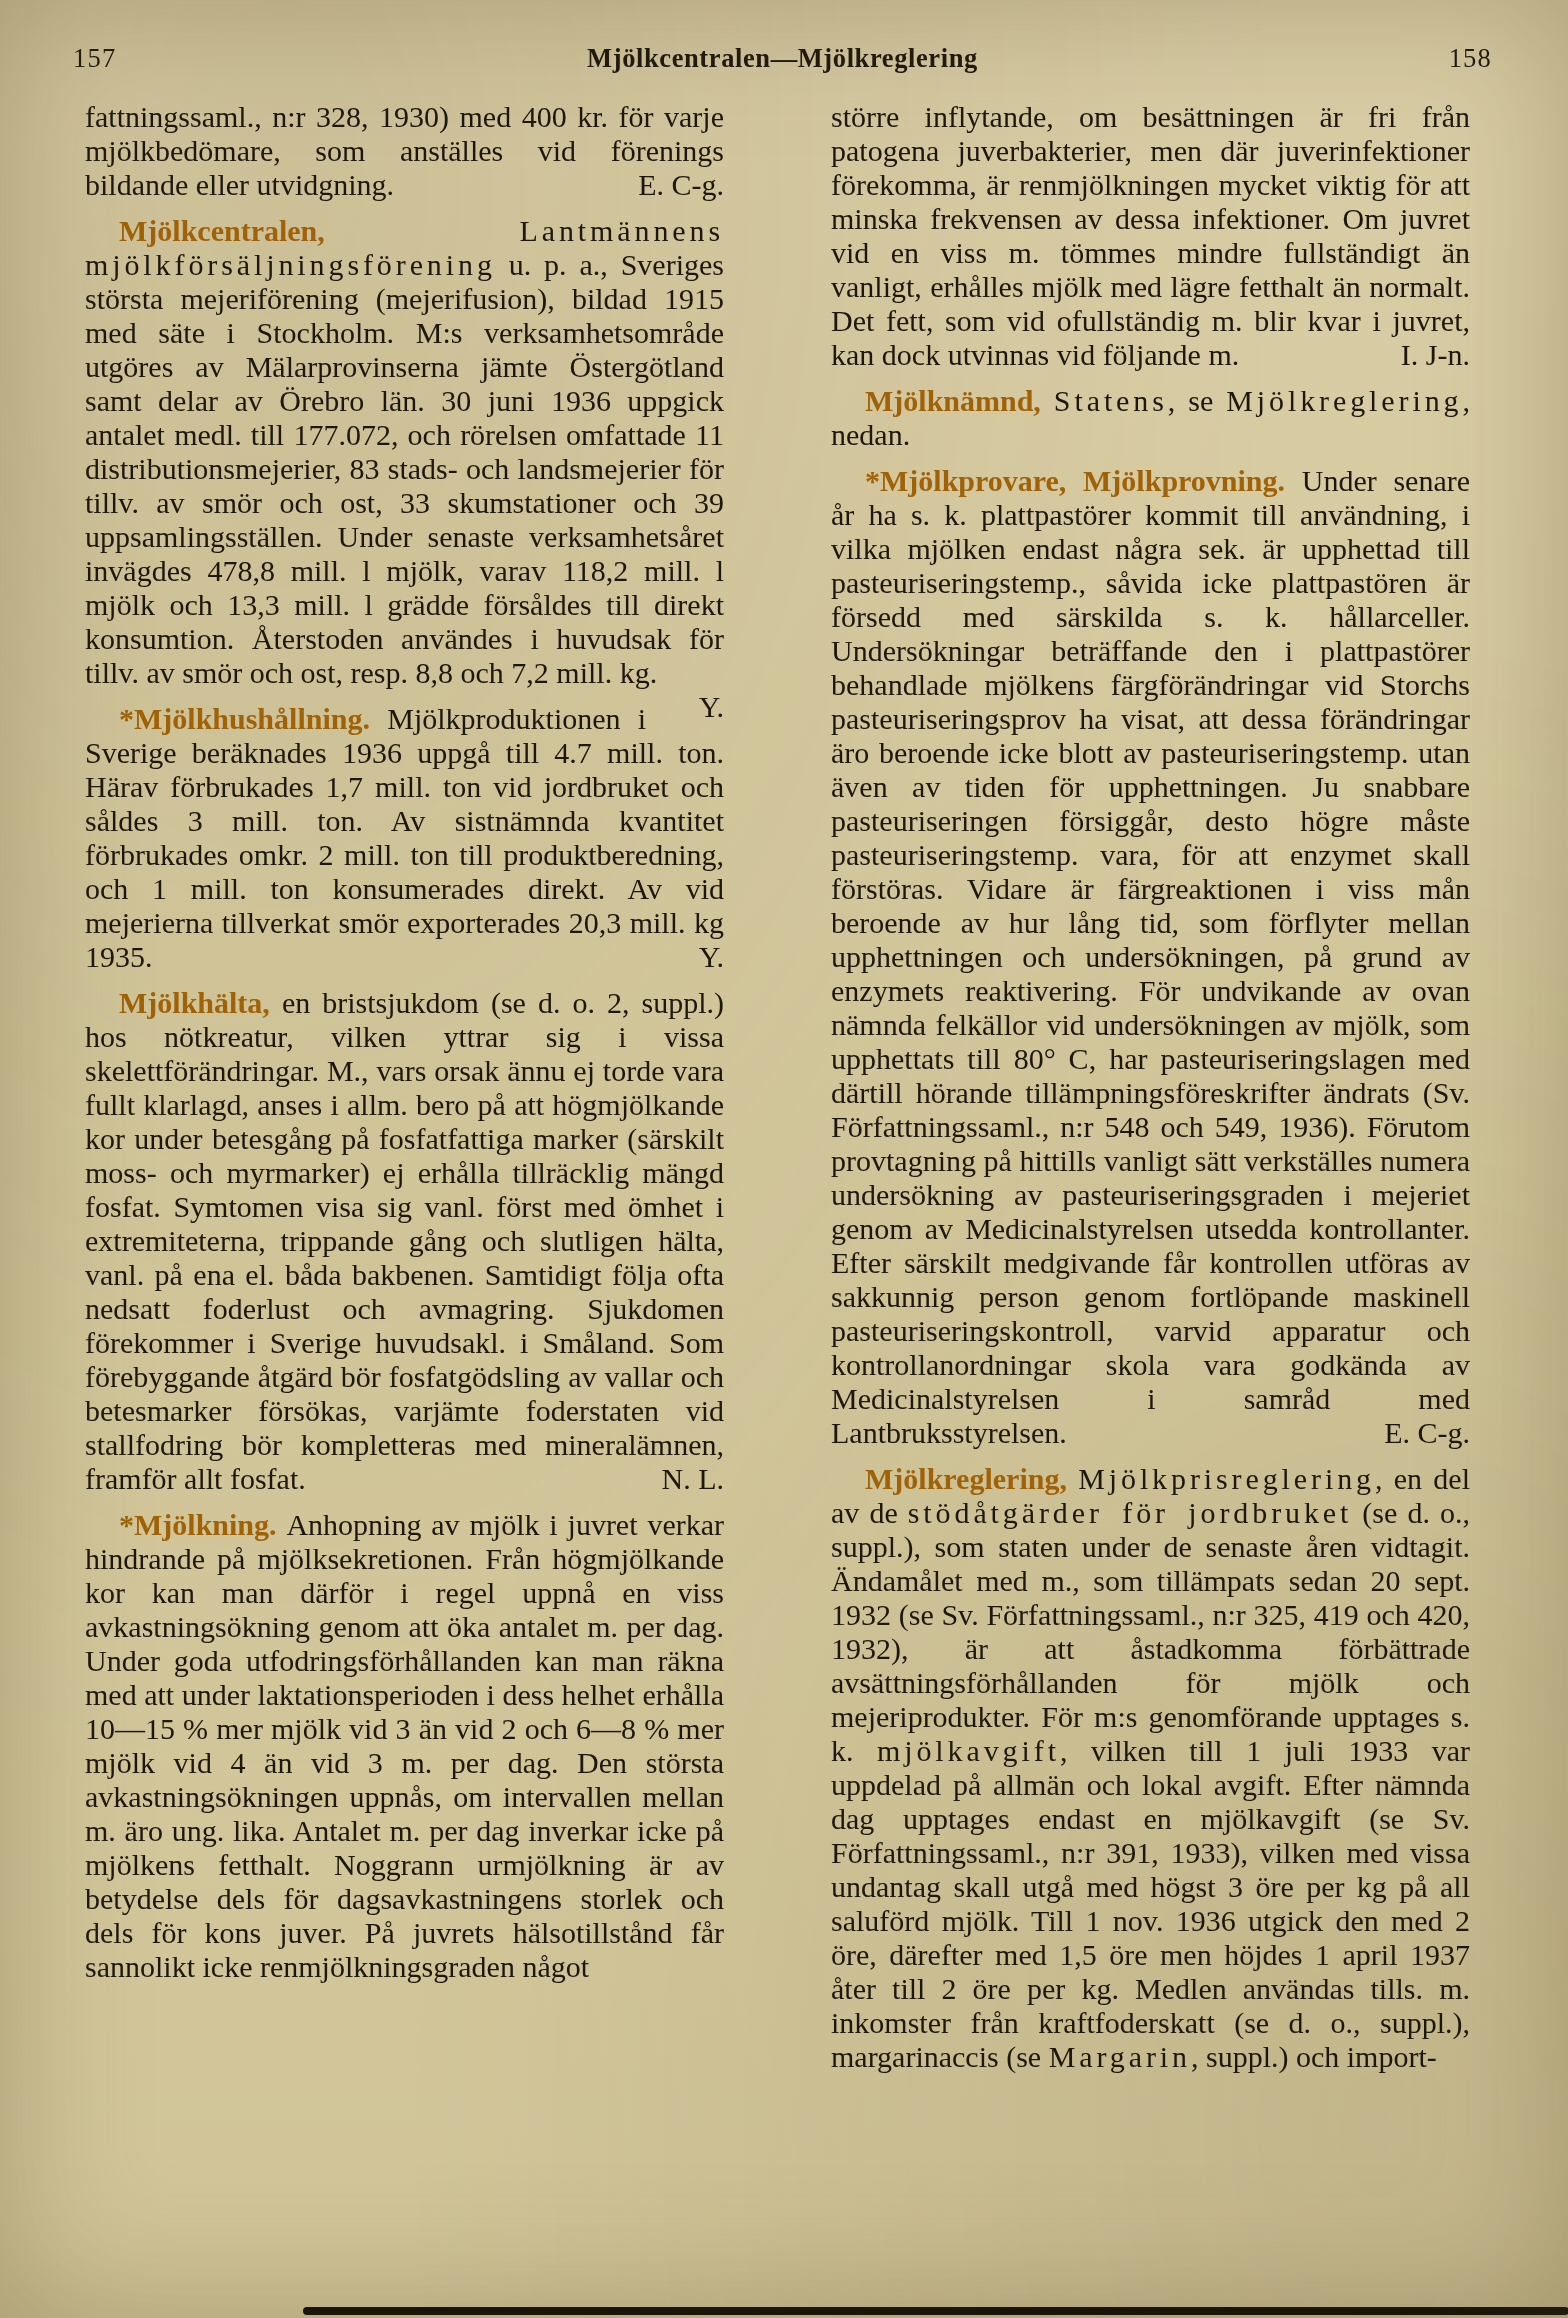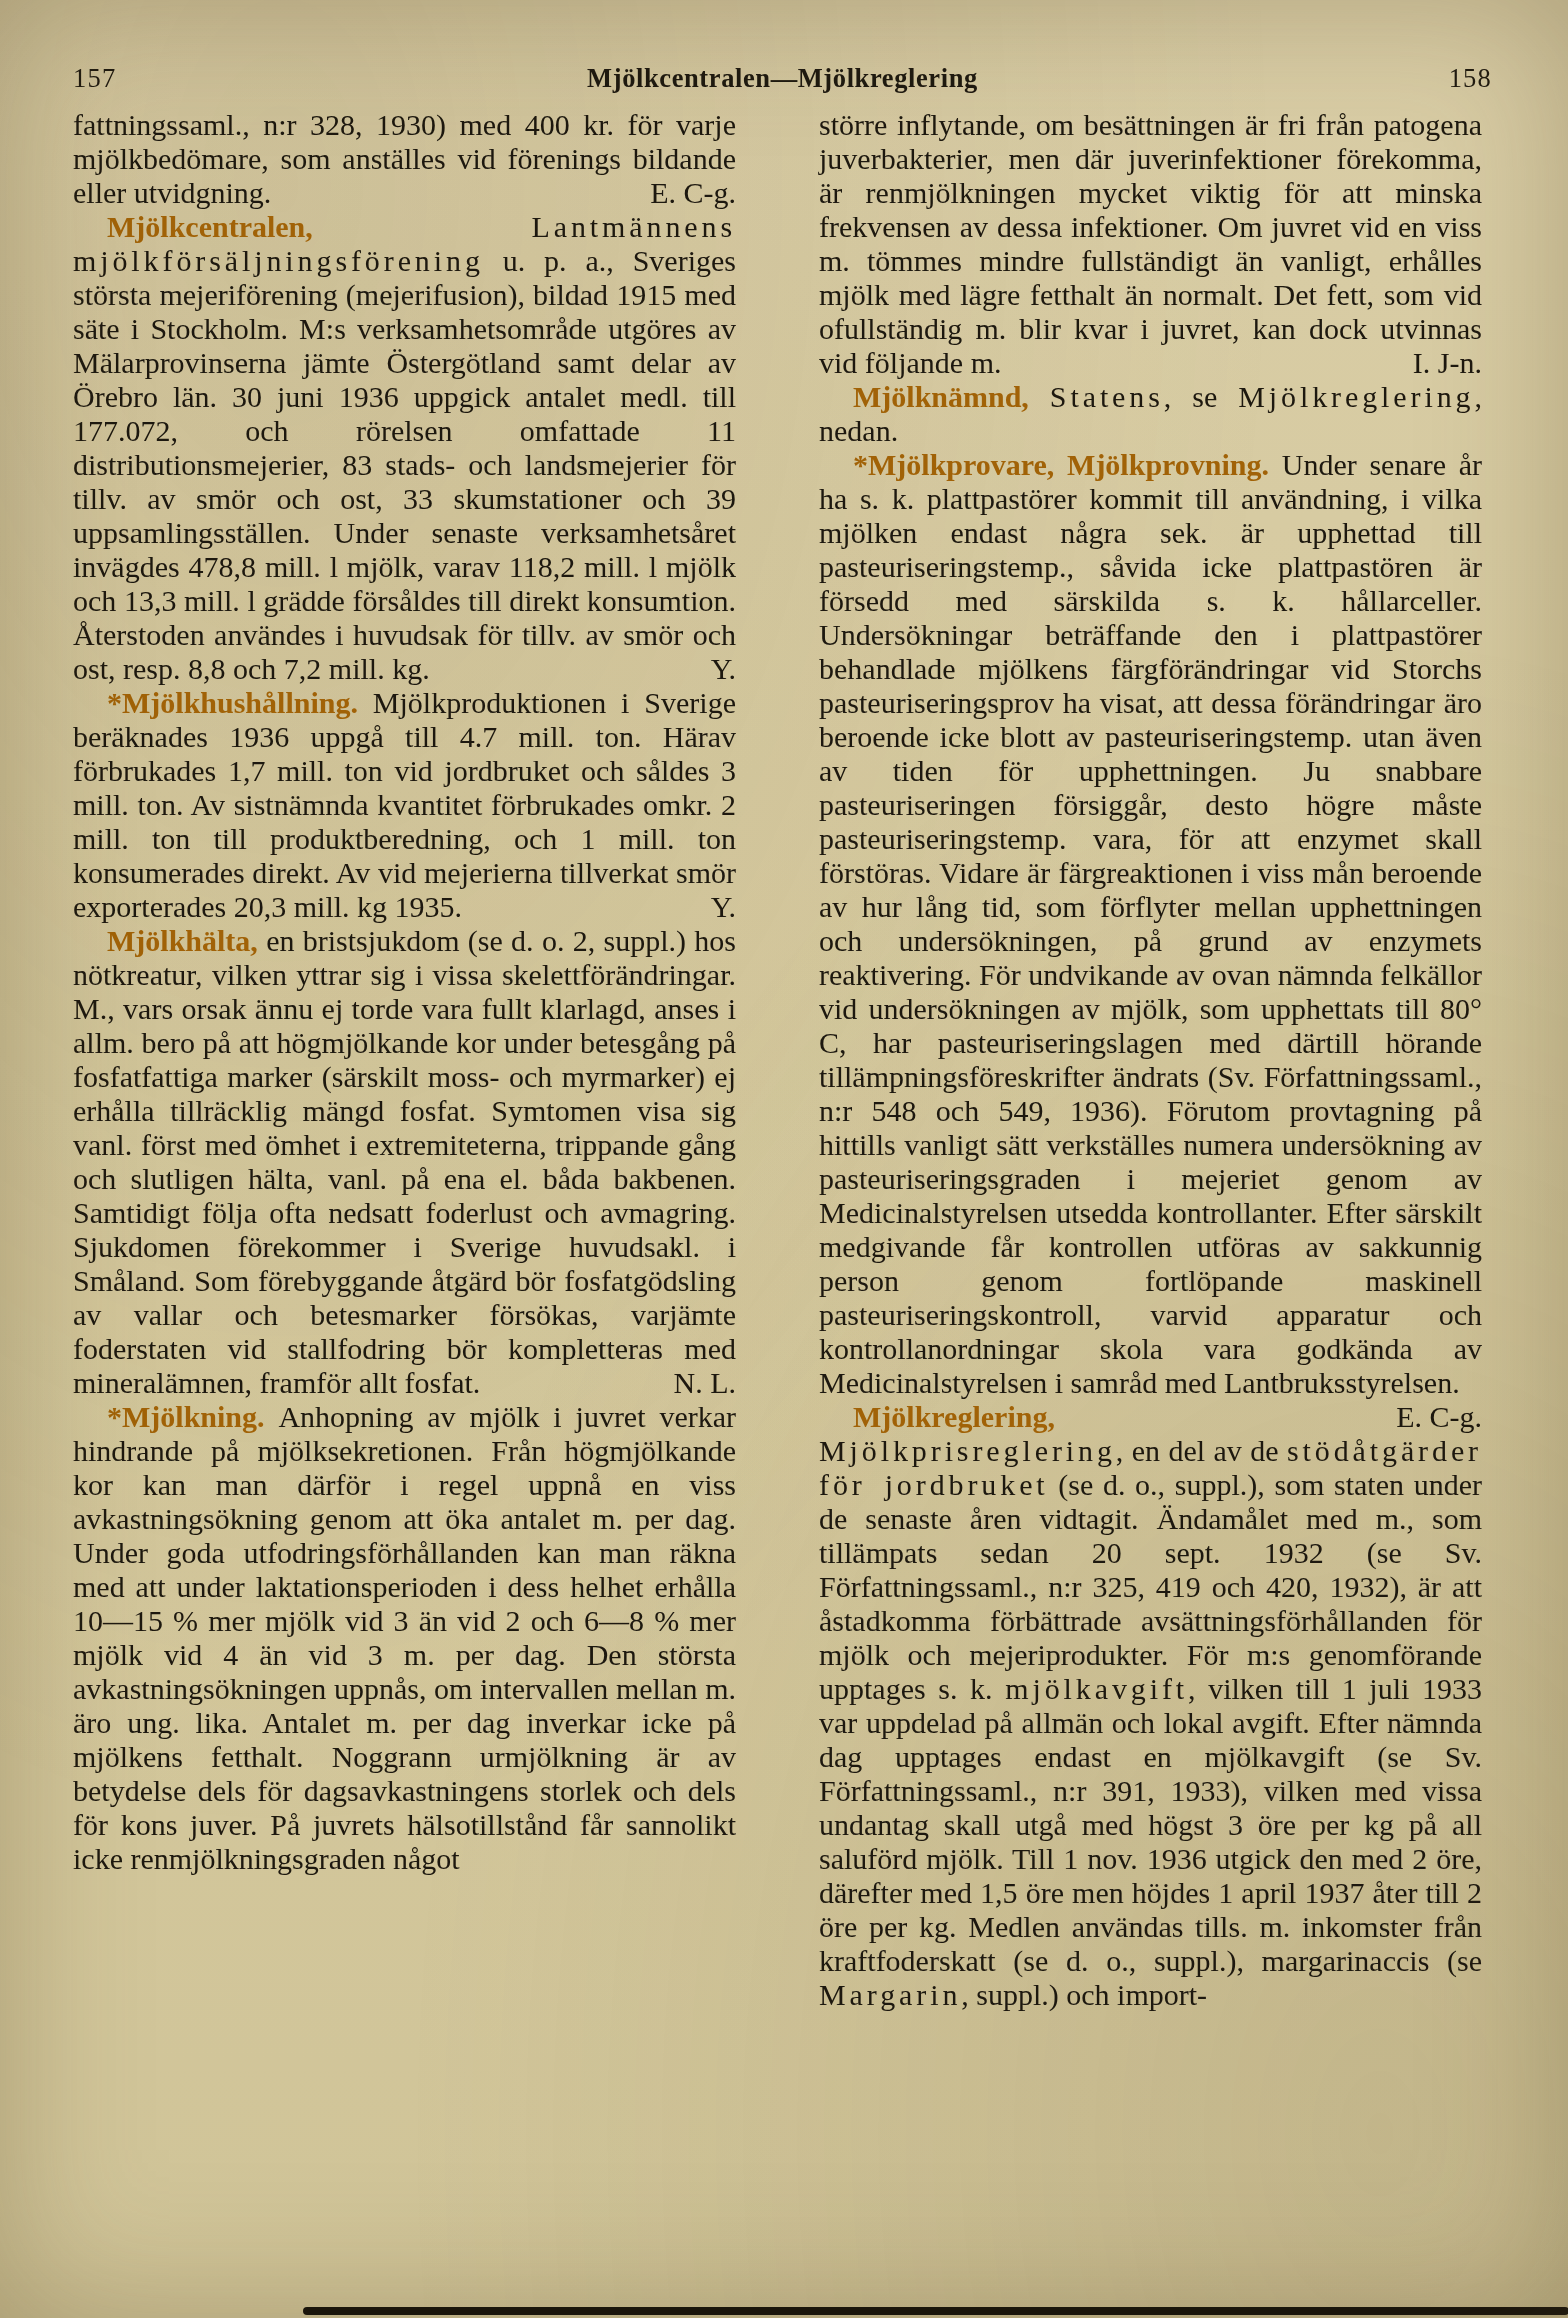--- a/index.html
+++ b/index.html
@@ -37,39 +37,38 @@
     align-items: baseline;
     font-size: 26.5px;
     line-height: 31px;
     margin-bottom: 13.6px;
   }
   .pagenum {
     letter-spacing: 1.2px;
   }
   .pagenum.right {
     padding-right: 43px;
-    margin-top: 20px;
   }
   .running-title {
     font-weight: 700;
     letter-spacing: 0.6px;
   }
   .columns {
     display: flex;
     gap: 83px;
   }
   .col {
     width: 663px;
     flex: 0 0 663px;
     font-size: 30px;
     line-height: 34px;
     text-align: justify;
   }
   .col p {
-    margin: 0;
+    margin: 12px;
   }
   .para.indent {
     text-indent: 34px;
   }
   .seg.b {
     font-weight: 700;
     color: #a16207;
   }
   .seg.sp {
     letter-spacing: 0.13em;

